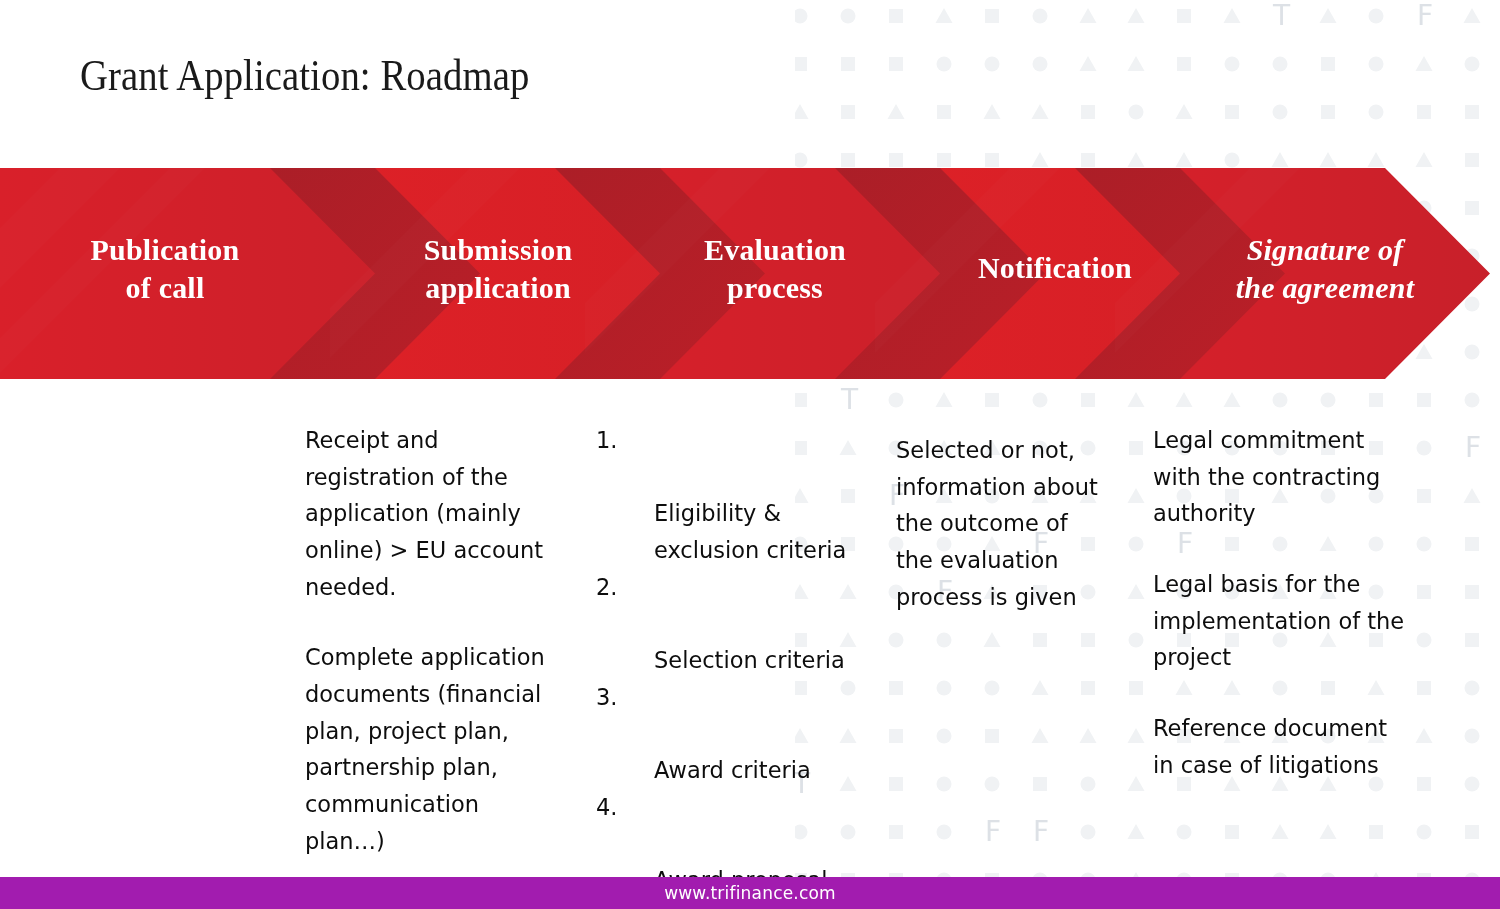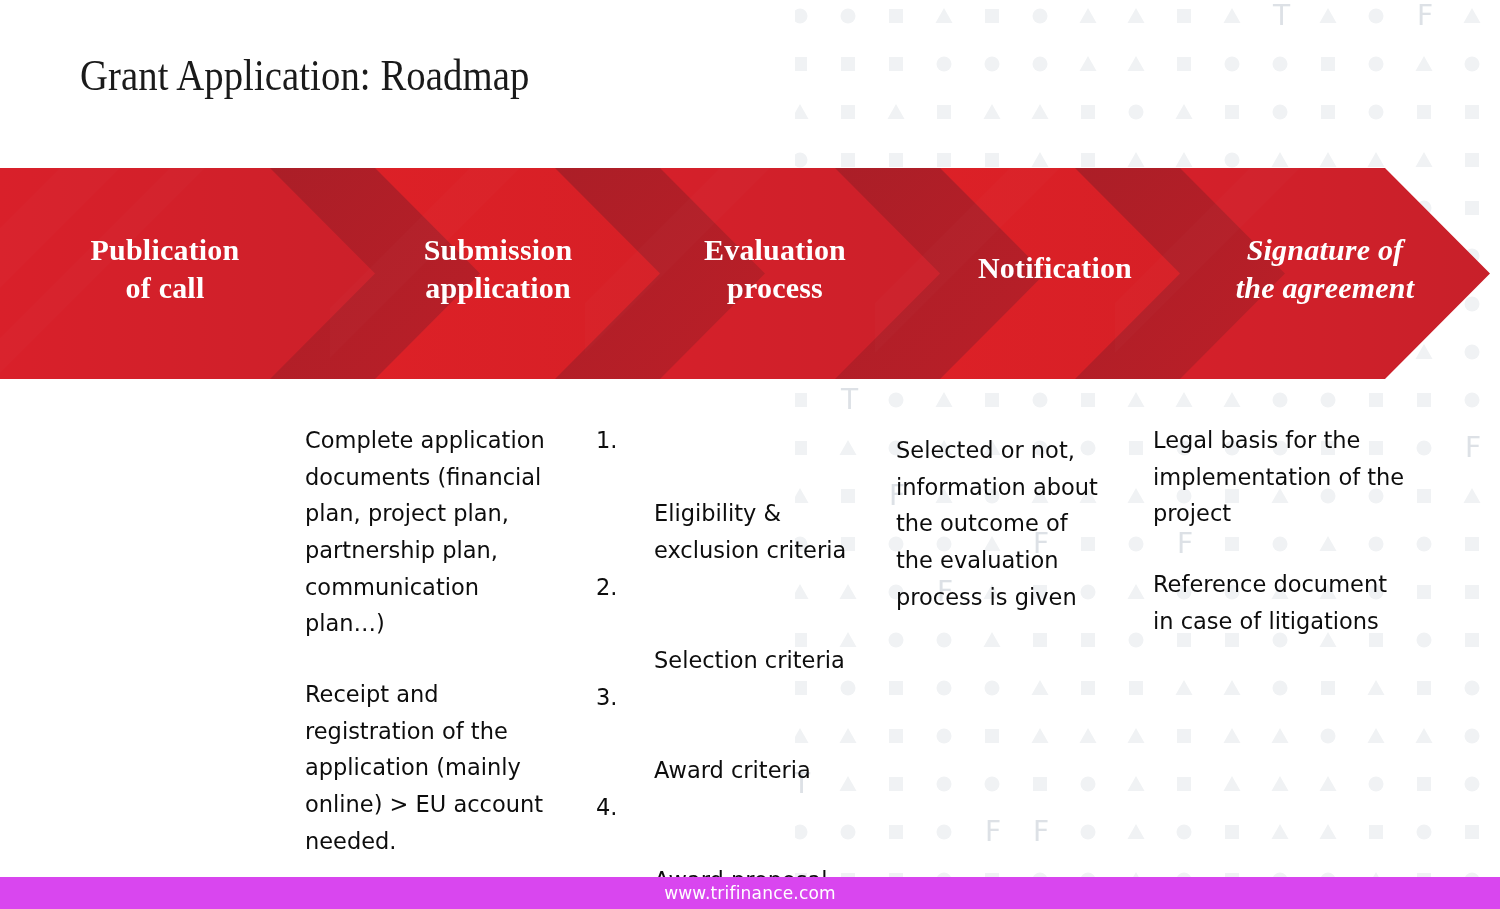--- a/index.html
+++ b/index.html
@@ -103,21 +103,21 @@
     text-align: left;
   }
 
   
   #footer-bar {
     position: absolute;
     left: 0;
     top: 877px;
     width: 1500px;
     height: 32px;
-    background: #d946ef;
+    background: #a21caf;
     z-index: 6;
     display: flex;
     align-items: center;
     justify-content: center;
   }
   #footer-text {
     color: #ffffff;
     font-family: "DejaVu Sans", sans-serif;
     font-size: 17px;
     letter-spacing: 0.2px;
@@ -470,31 +470,31 @@
   <div class="step-label" style="left:378px; top:231px; width:240px;">Submission
 application</div>
   <div class="step-label" style="left:655px; top:231px; width:240px;">Evaluation
 process</div>
   <div class="step-label" style="left:935px; top:249px; width:240px;">Notification</div>
   <div class="step-label" style="left:1200px;top:231px; width:250px;font-style:italic;">Signature of
 the agreement</div>
 
 
   <div class="col" style="left:305px; top:422px; width:258px;">
+    <p>Receipt and
+registration of the
+application (mainly
+online) &gt; EU account
+needed.</p>
     <p>Complete application
 documents (financial
 plan, project plan,
 partnership plan,
 communication
 plan…)</p>
-    <p>Receipt and
-registration of the
-application (mainly
-online) &gt; EU account
-needed.</p>
   </div>
 
   <div class="col" style="left:596px; top:422px; width:270px;">
     <ol class="numlist">
       <li>
         <span class="num">1.</span>
         <span>Eligibility &amp;
 exclusion criteria</span>
       </li>
       <li>
@@ -514,20 +514,23 @@
 
   <div class="col" style="left:896px; top:432px; width:225px;">
     <p>Selected or not,
 information about
 the outcome of
 the evaluation
 process is given</p>
   </div>
 
   <div class="col" style="left:1153px; top:422px; width:275px;">
+    <p>Legal commitment
+with the contracting
+authority</p>
     <p>Legal basis for the
 implementation of the
 project</p>
     <p>Reference document
 in case of litigations</p>
   </div>
 
   <div id="footer-bar">
     <span id="footer-text">www.trifinance.com</span>
   </div>

